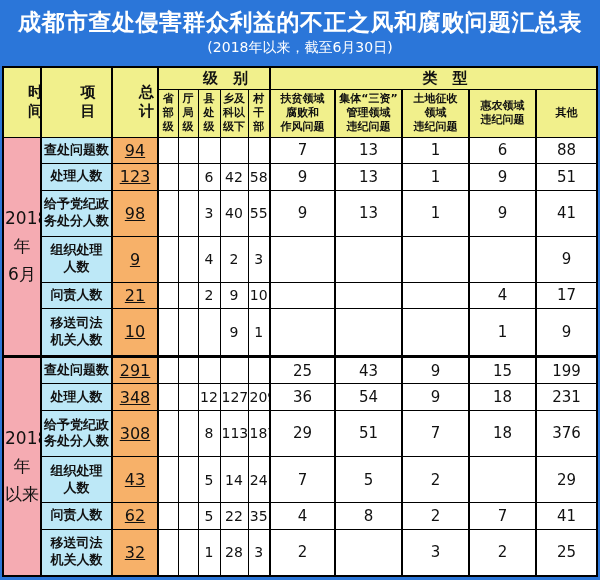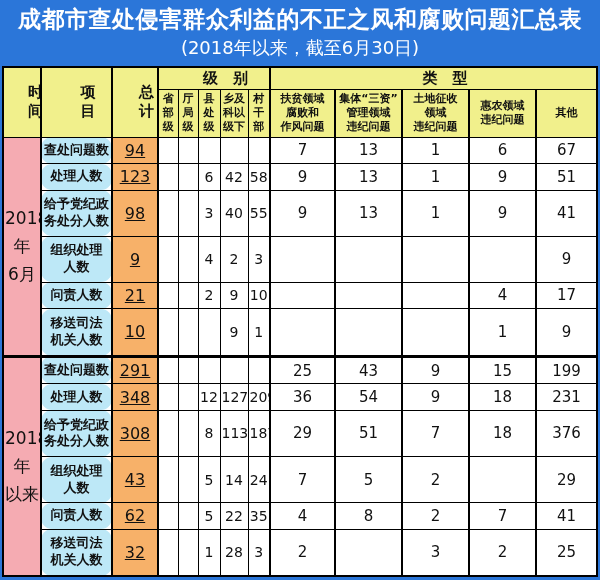--- a/index.html
+++ b/index.html
@@ -9,39 +9,39 @@
     font-family:"DejaVu Sans","Liberation Sans",sans-serif;
     box-sizing:border-box;
   }
   .banner{
     height:66px;flex:0 0 66px;color:#ffffff;text-align:center;
     display:flex;flex-direction:column;justify-content:center;
   }
   .banner h1{
     margin:0;font-size:23px;font-weight:700;letter-spacing:0.5px;line-height:1.2;
   }
-  .banner .subtitle{font-size:18px;margin-top:3px;}
+  .banner .subtitle{font-size:14px;margin-top:3px;}
   .table-wrap{flex:1 1 auto;padding:0 2px 3px 2px;display:flex;}
   table{
     width:100%;height:100%;border-collapse:collapse;table-layout:fixed;
     background:#ffffff;border:2px solid #000;
   }
   th,td{
     border:1px solid #000;text-align:center;vertical-align:middle;
     padding:0 1px;color:#111;box-sizing:border-box;overflow:hidden;
   }
   .bl2{border-left-width:2px;}
   .yellow{background:#F1F08C;}
   .h1 th{height:22px;padding-left:24px;}
   .h2 th{height:48px;}
   .th-main{font-size:15px;font-weight:700;}
   .th-level{font-size:11px;font-weight:700;line-height:1.25;white-space:pre-line;}
   .th-type{font-size:11px;font-weight:700;line-height:1.3;white-space:pre-line;}
   .time-cell{background:#F5ABB2;font-size:17px;font-weight:500;line-height:1.65;white-space:pre-line;}
-  .item-cell{background:#BDE8F7;font-size:13px;font-weight:700;line-height:1.3;white-space:pre-line;border-radius:11px;}
+  .item-cell{background:#BDE8F7;font-size:13px;font-weight:700;line-height:1.3;white-space:pre-line;}
   .total-cell{background:#F7B169;font-size:16px;text-decoration:underline;}
   .num-cell{background:#ffffff;}
   .lvl{font-size:14px;}
   .typ{font-size:15px;}
   tr.group-start td{border-top:3px solid #000;}
 </style>
 </head>
 <body>
 
 <div class="app">
@@ -115,21 +115,21 @@
             <td class="total-cell bl2">94</td>
             <td class="num-cell lvl bl2"></td>
             <td class="num-cell lvl"></td>
             <td class="num-cell lvl"></td>
             <td class="num-cell lvl"></td>
             <td class="num-cell lvl"></td>
             <td class="num-cell typ bl2">7</td>
             <td class="num-cell typ bl2">13</td>
             <td class="num-cell typ bl2">1</td>
             <td class="num-cell typ bl2">6</td>
-            <td class="num-cell typ bl2">67</td>
+            <td class="num-cell typ bl2">88</td>
           </tr>
           <tr>
             <td class="item-cell bl2">处理人数</td>
             <td class="total-cell bl2">123</td>
             <td class="num-cell lvl bl2"></td>
             <td class="num-cell lvl"></td>
             <td class="num-cell lvl">6</td>
             <td class="num-cell lvl">42</td>
             <td class="num-cell lvl">58</td>
             <td class="num-cell typ bl2">9</td>

